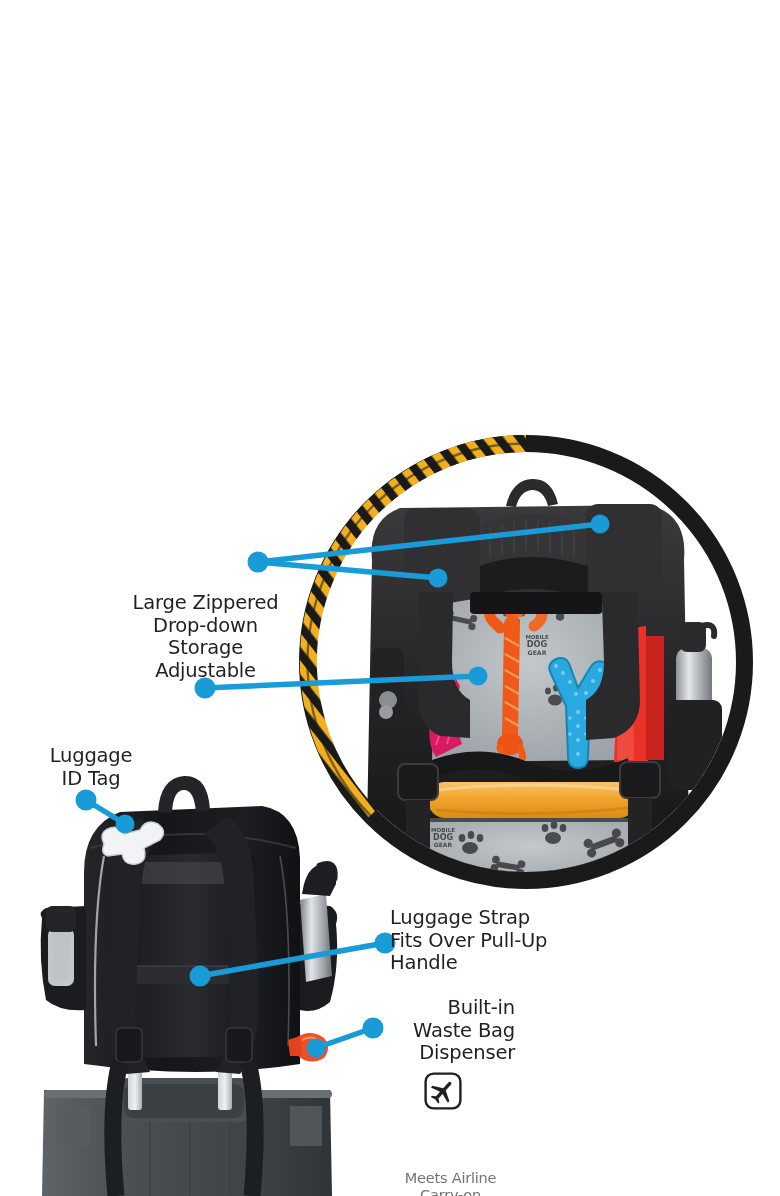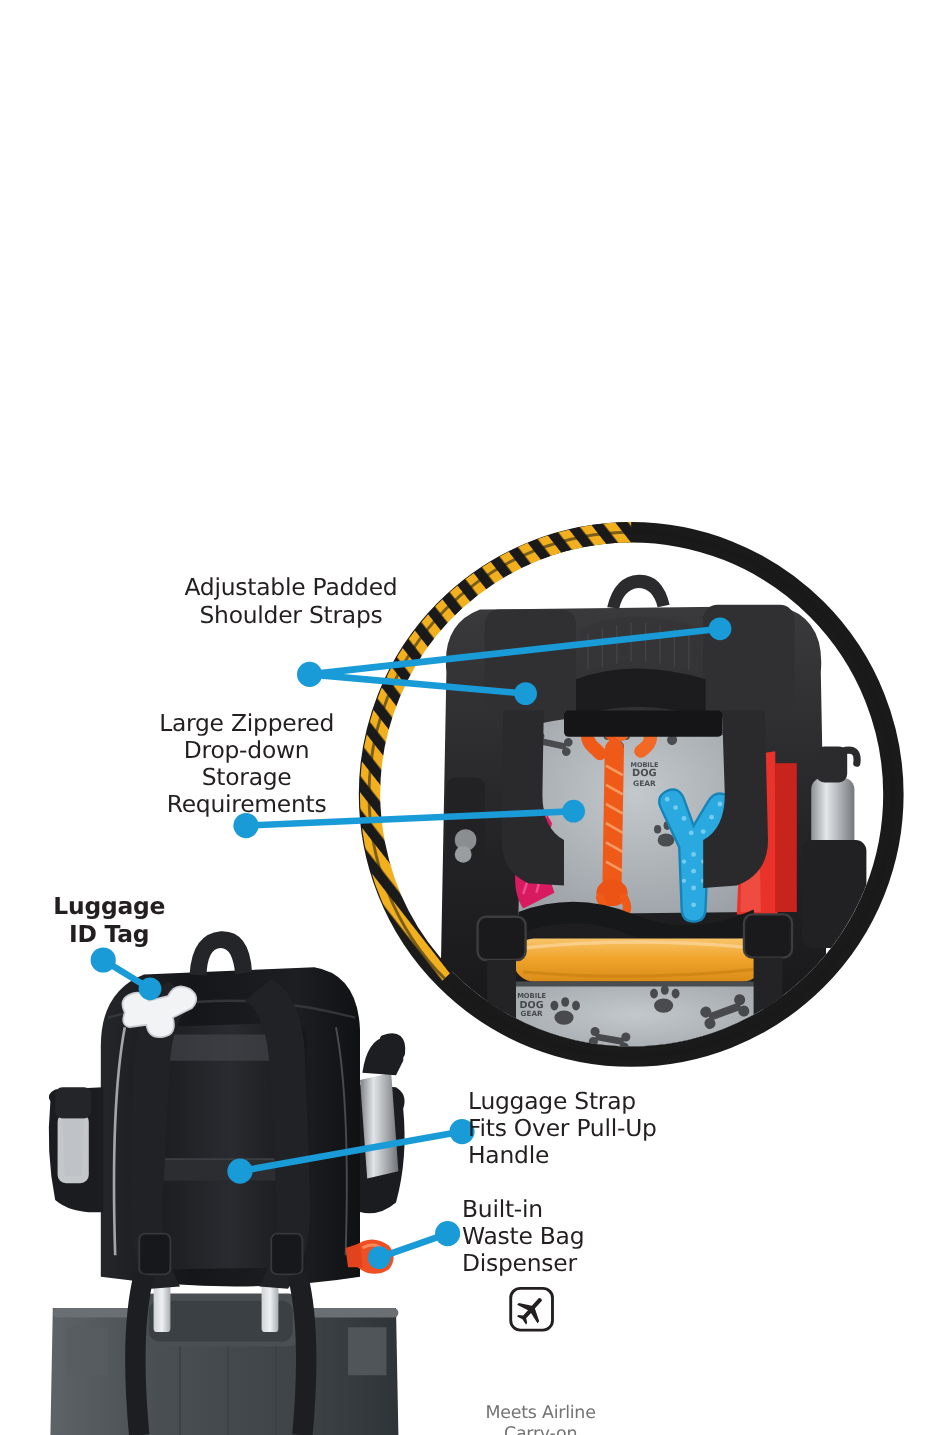--- a/index.html
+++ b/index.html
@@ -6,23 +6,23 @@
   html,body{margin:0;padding:0;background:#ffffff;}
   body{width:780px;height:1196px;position:relative;overflow:hidden;
        font-family:"DejaVu Sans","Liberation Sans",sans-serif;}
   .stage{position:absolute;left:0;top:0;width:780px;height:1196px;background:#fff;}
 
   
   .label{position:absolute;color:#231f20;font-weight:400;line-height:1.16;
          letter-spacing:-0.2px;white-space:pre-line;}
   .lbl-straps{left:140px;top:479px;width:205px;text-align:center;font-size:19.5px;}
   .lbl-zip{left:118px;top:592px;width:175px;text-align:center;font-size:19.5px;}
-  .lbl-idtag{left:30px;top:745px;width:122px;text-align:center;font-size:19.5px;font-weight:bold;}
+  .lbl-idtag{left:30px;top:745px;width:122px;text-align:center;font-size:19.5px;}
   .lbl-strap{left:390px;top:907px;width:160px;font-size:19.5px;}
-  .lbl-waste{left:385px;top:997px;width:130px;text-align:left;font-size:19.5px;}
+  .lbl-waste{left:385px;top:997px;width:130px;text-align:right;font-size:19.5px;}
   .lbl-airline{left:368px;top:1170px;width:165px;text-align:center;font-size:14.5px;
                line-height:1.18;color:#737373;}
 
   .headline{position:absolute;left:548px;top:1009px;width:224px;text-align:center;
             font-size:27px;font-weight:700;line-height:1.12;color:#231f20;
             letter-spacing:-0.4px;white-space:pre-line;}
 
   
   .ovl{position:absolute;left:0;top:0;width:780px;height:1196px;pointer-events:none;}
 
@@ -405,27 +405,25 @@
       <circle cx="478" cy="676" r="9.5"></circle>
       <circle cx="86" cy="800" r="10.5"></circle>
       <circle cx="125" cy="824" r="9.5"></circle>
       <circle cx="385" cy="943" r="10.5"></circle>
       <circle cx="200" cy="976" r="10.5"></circle>
       <circle cx="373" cy="1028" r="10.5"></circle>
       <circle cx="316" cy="1048" r="9.5"></circle>
     </g>
   </svg>
 
-  <div class="label lbl-straps">Adjustable Padded
-Shoulder Straps</div>
 
   <div class="label lbl-zip">Large Zippered
 Drop-down
 Storage
-Requirements</div>
+Adjustable</div>
 
   <div class="label lbl-idtag">Luggage
 ID Tag</div>
 
   <div class="label lbl-strap">Luggage Strap
 Fits Over Pull-Up
 Handle</div>
 
   <div class="label lbl-waste">Built-in
 Waste Bag

